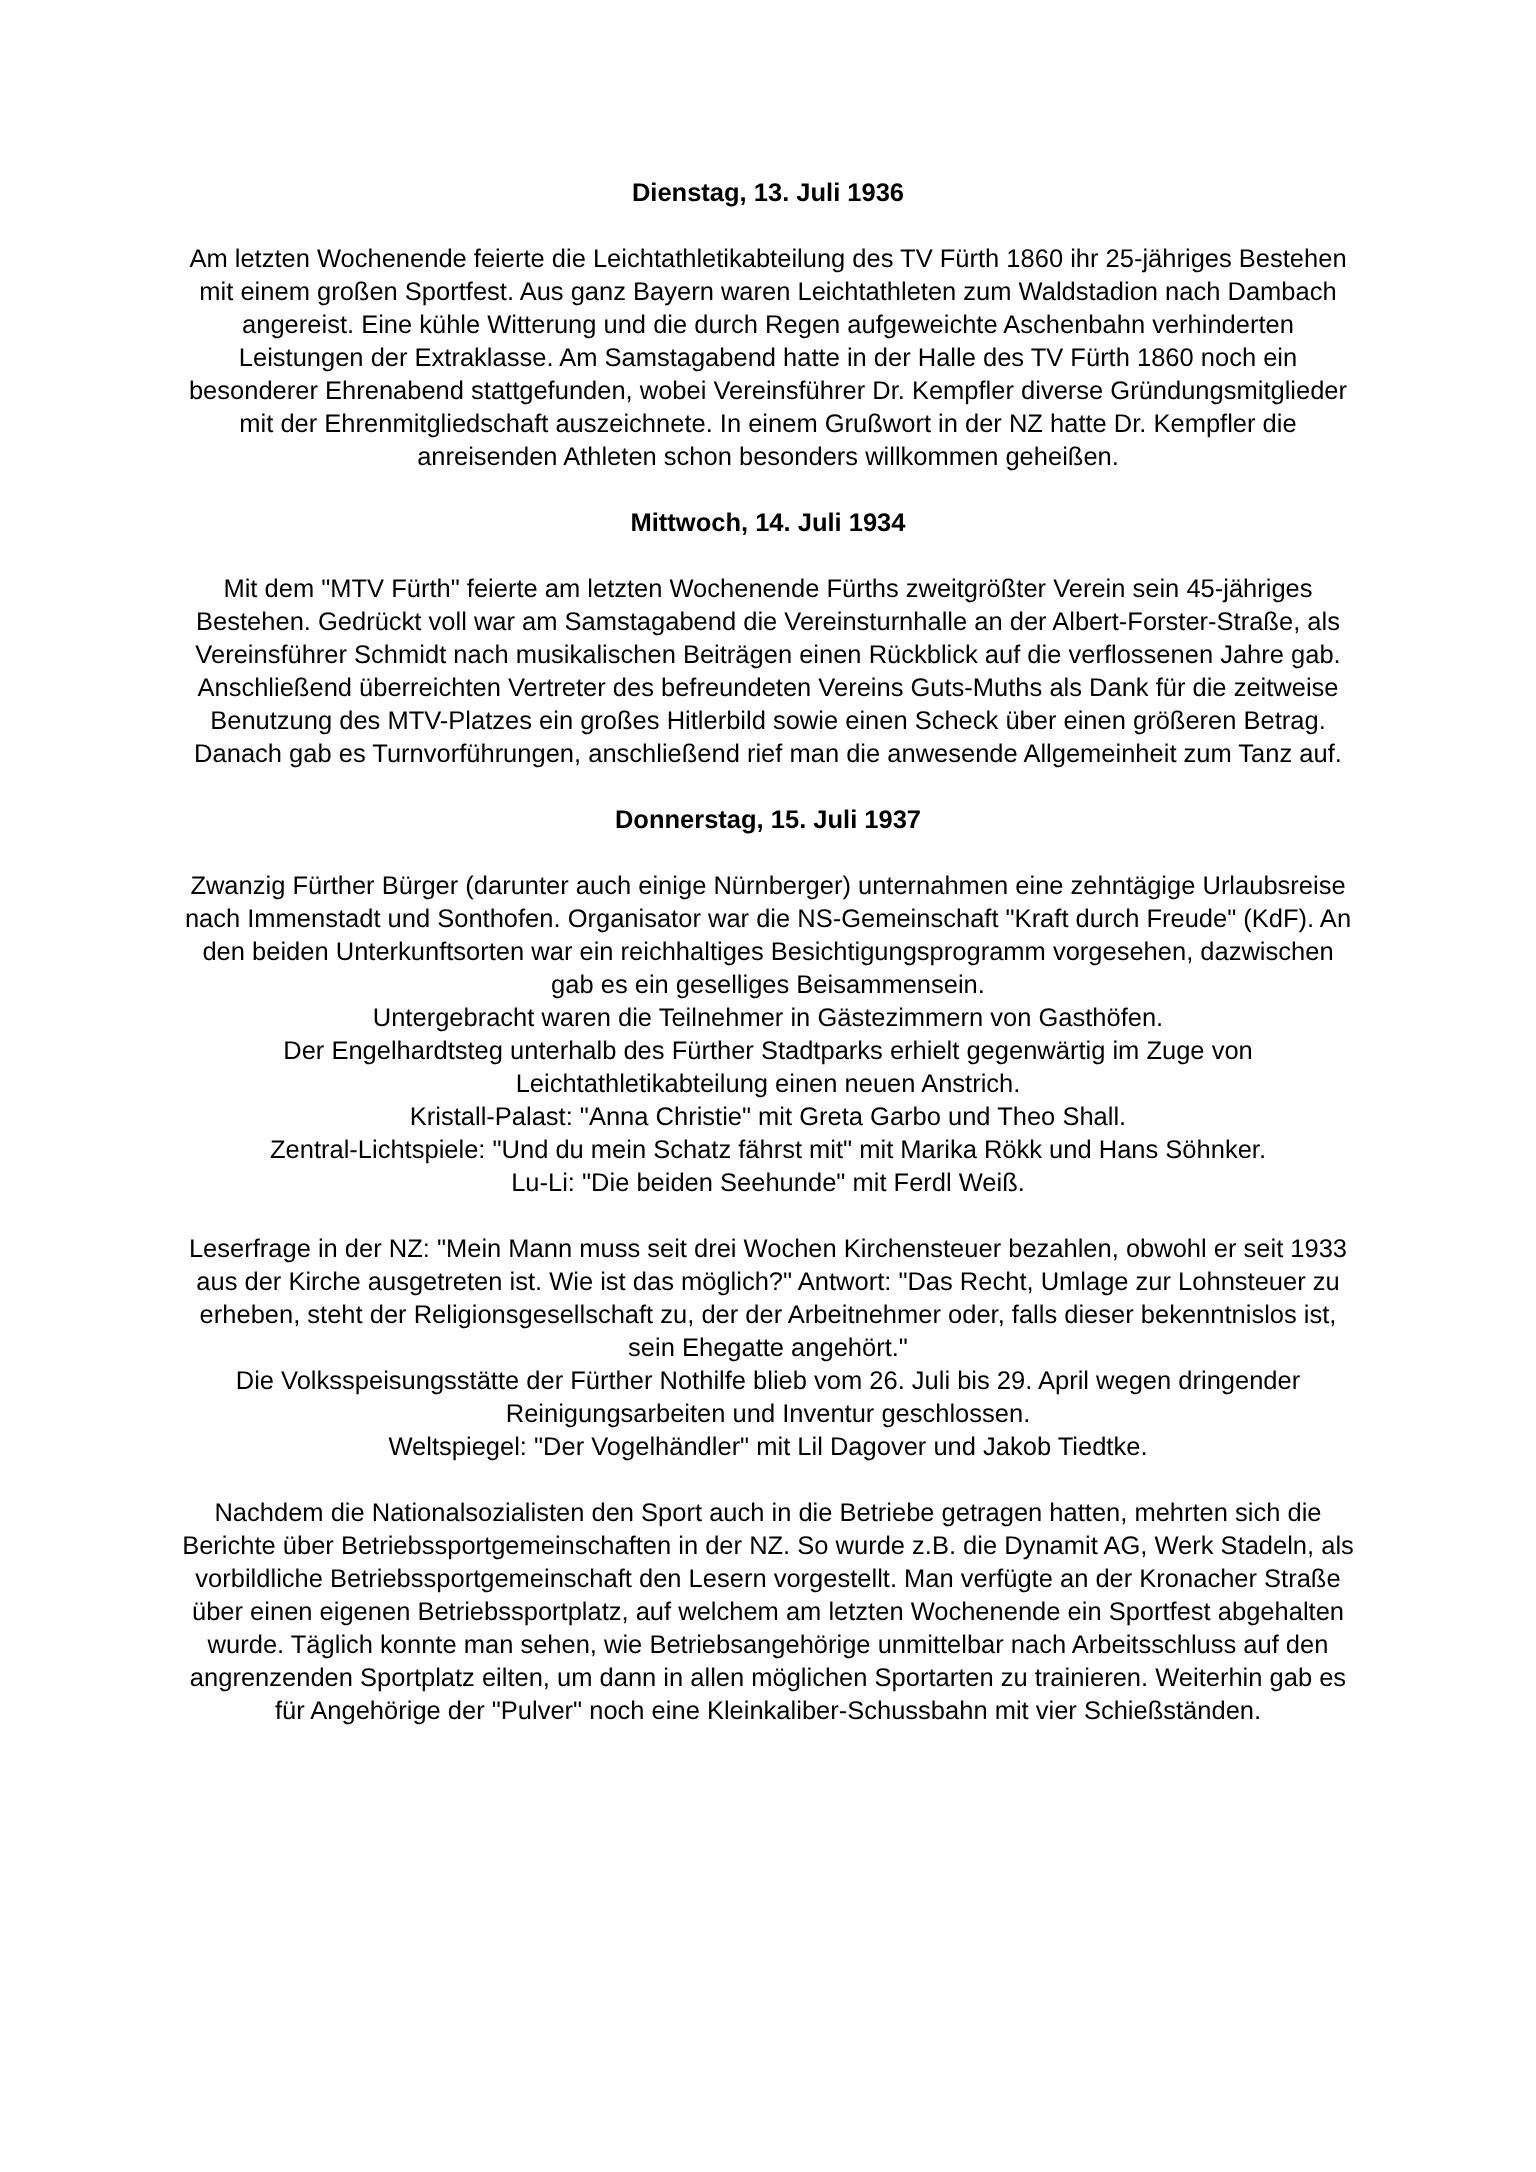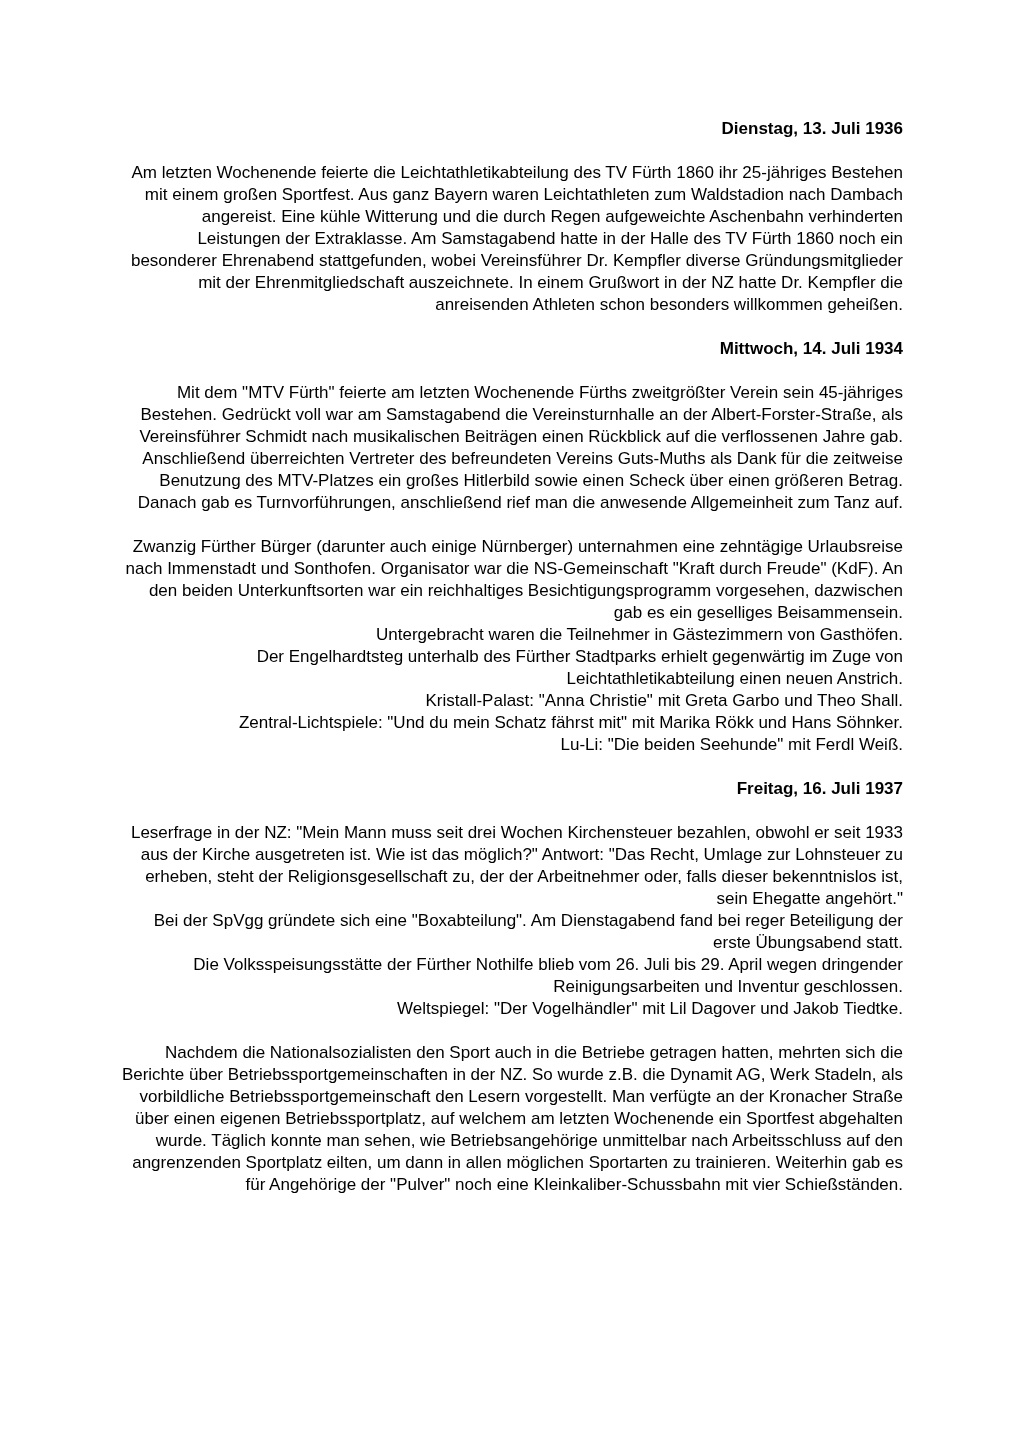--- a/index.html
+++ b/index.html
@@ -14,21 +14,21 @@
     overflow: hidden;
   }
   .page {
     box-sizing: content-box;
     padding: 118px 121px 0 121px;
     width: 782px;
     font-family: "Liberation Sans", "DejaVu Sans", sans-serif;
     font-size: 17px;
     line-height: 22px;
     color: #000000;
-    text-align: right;
+    text-align: center;
   }
   .entry {
     margin: 0 0 22px 0;
   }
   .entry-heading {
     font-size: 17px;
     line-height: 22px;
     font-weight: bold;
     margin: 0 0 22px 0;
   }
@@ -50,35 +50,34 @@
   </section>
 
   <section class="entry">
     <h2 class="entry-heading">Mittwoch, 14. Juli 1934</h2>
     <div class="entry-body">
       <p>Mit dem "MTV Fürth" feierte am letzten Wochenende Fürths zweitgrößter Verein sein 45-jähriges Bestehen. Gedrückt voll war am Samstagabend die Vereinsturnhalle an der Albert-Forster-Straße, als Vereinsführer Schmidt nach musikalischen Beiträgen einen Rückblick auf die verflossenen Jahre gab. Anschließend überreichten Vertreter des befreundeten Vereins Guts-Muths als Dank für die zeitweise Benutzung des MTV-Platzes ein großes Hitlerbild sowie einen Scheck über einen größeren Betrag. Danach gab es Turnvorführungen, anschließend rief man die anwesende Allgemeinheit zum Tanz auf.</p>
     </div>
   </section>
 
   <section class="entry">
+    <h2 class="entry-heading">Donnerstag, 15. Juli 1937</h2>
     <div class="entry-body">
       <p>Zwanzig Fürther Bürger (darunter auch einige Nürnberger) unternahmen eine zehntägige Urlaubsreise nach Immenstadt und Sonthofen. Organisator war die NS-Gemeinschaft "Kraft durch Freude" (KdF). An den beiden Unterkunftsorten war ein reichhaltiges Besichtigungsprogramm vorgesehen, dazwischen gab es ein geselliges Beisammensein.</p>
       <p>Untergebracht waren die Teilnehmer in Gästezimmern von Gasthöfen.</p>
       <p>Der Engelhardtsteg unterhalb des Fürther Stadtparks erhielt gegenwärtig im Zuge von Leichtathletikabteilung einen neuen Anstrich.</p>
       <p>Kristall-Palast: "Anna Christie" mit Greta Garbo und Theo Shall.</p>
       <p>Zentral-Lichtspiele: "Und du mein Schatz fährst mit" mit Marika Rökk und Hans Söhnker.</p>
       <p>Lu-Li: "Die beiden Seehunde" mit Ferdl Weiß.</p>
     </div>
   </section>
 
   <section class="entry">
-    <h2 class="entry-heading">Freitag, 16. Juli 1937</h2>
     <div class="entry-body">
       <p>Leserfrage in der NZ: "Mein Mann muss seit drei Wochen Kirchensteuer bezahlen, obwohl er seit 1933 aus der Kirche ausgetreten ist. Wie ist das möglich?" Antwort: "Das Recht, Umlage zur Lohnsteuer zu erheben, steht der Religionsgesellschaft zu, der der Arbeitnehmer oder, falls dieser bekenntnislos ist, sein Ehegatte angehört."</p>
-      <p>Bei der SpVgg gründete sich eine "Boxabteilung". Am Dienstagabend fand bei reger Beteiligung der erste Übungsabend statt.</p>
       <p>Die Volksspeisungsstätte der Fürther Nothilfe blieb vom 26. Juli bis 29. April wegen dringender Reinigungsarbeiten und Inventur geschlossen.</p>
       <p>Weltspiegel: "Der Vogelhändler" mit Lil Dagover und Jakob Tiedtke.</p>
     </div>
   </section>
 
   <section class="entry">
     <div class="entry-body">
       <p>Nachdem die Nationalsozialisten den Sport auch in die Betriebe getragen hatten, mehrten sich die Berichte über Betriebssportgemeinschaften in der NZ. So wurde z.B. die Dynamit AG, Werk Stadeln, als vorbildliche Betriebssportgemeinschaft den Lesern vorgestellt. Man verfügte an der Kronacher Straße über einen eigenen Betriebssportplatz, auf welchem am letzten Wochenende ein Sportfest abgehalten wurde. Täglich konnte man sehen, wie Betriebsangehörige unmittelbar nach Arbeitsschluss auf den angrenzenden Sportplatz eilten, um dann in allen möglichen Sportarten zu trainieren. Weiterhin gab es für Angehörige der "Pulver" noch eine Kleinkaliber-Schussbahn mit vier Schießständen.</p>
     </div>
   </section>

